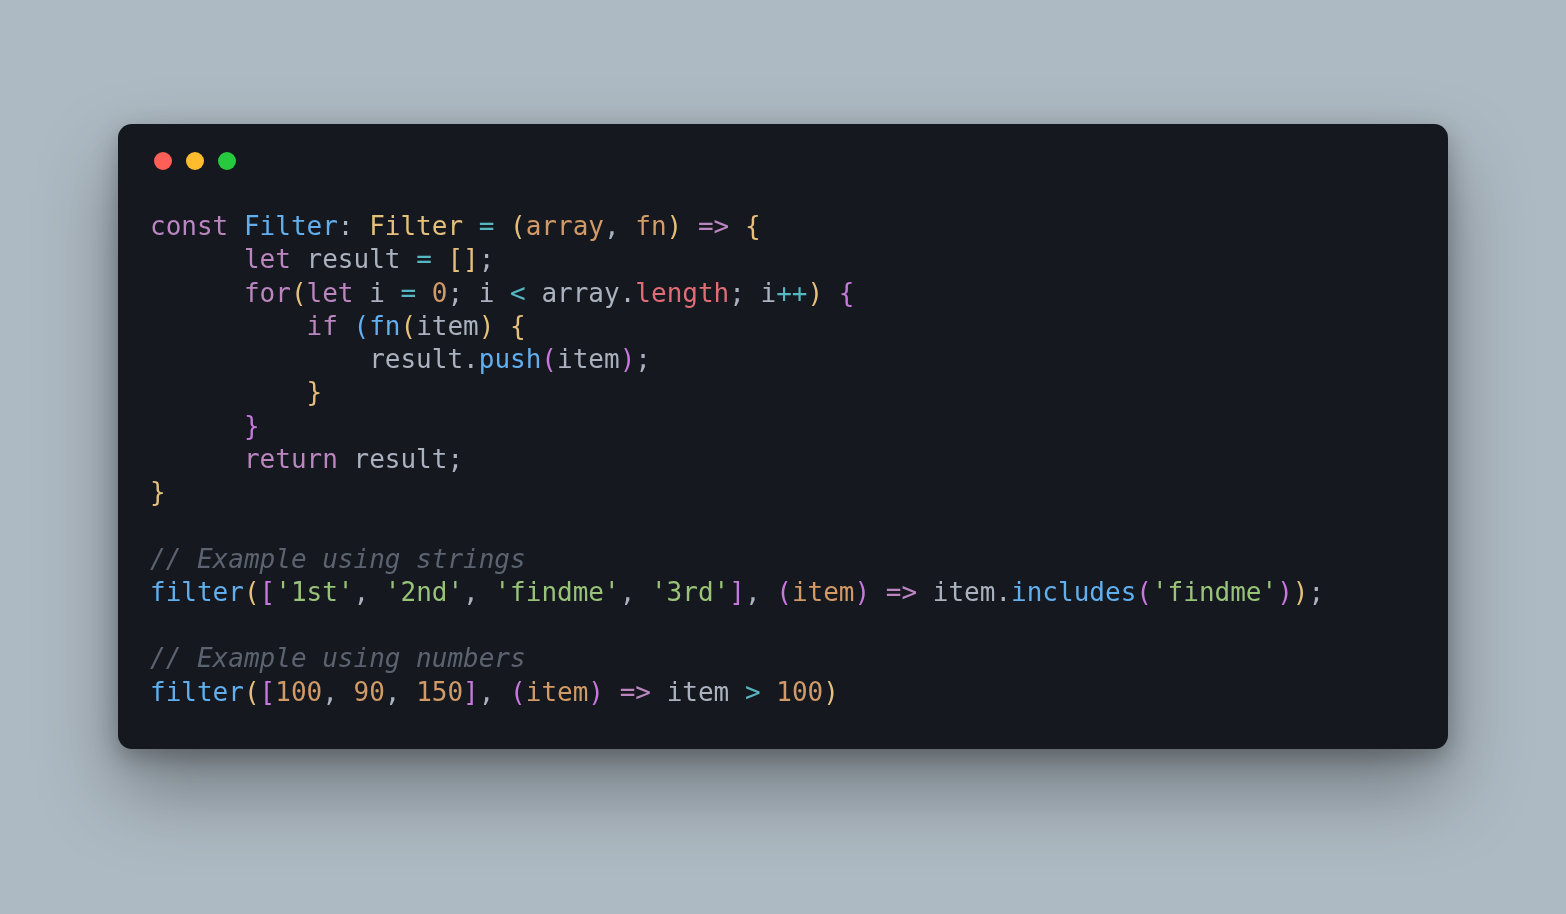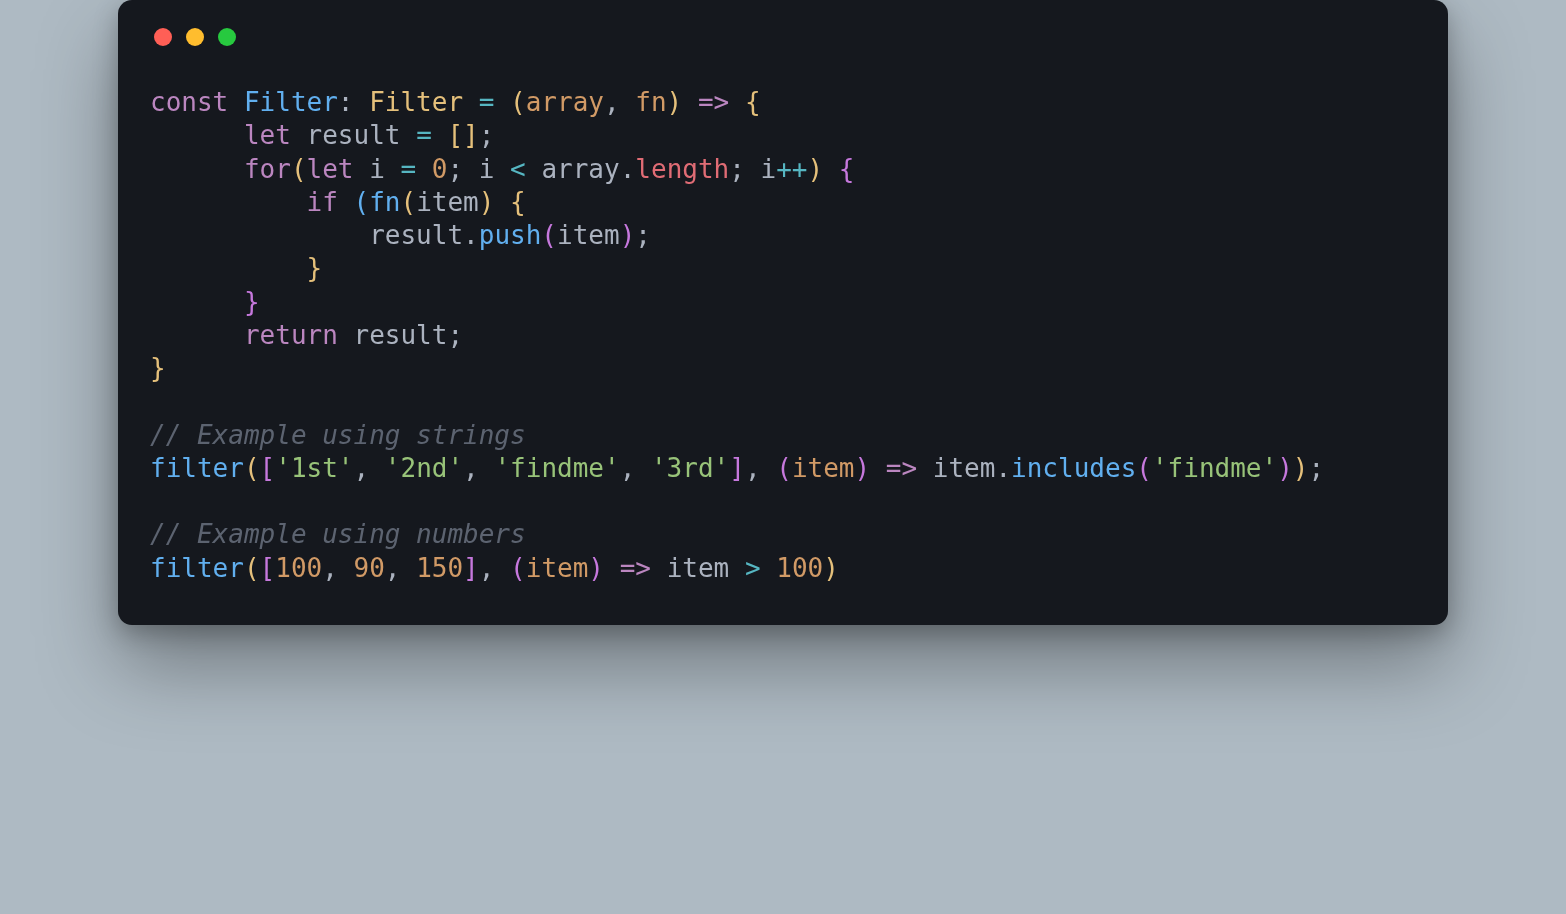--- a/index.html
+++ b/index.html
@@ -6,24 +6,24 @@
     margin: 0;
     padding: 0;
     width: 1566px;
     height: 914px;
     background: #aebac3;
     font-family: ui-monospace, "SF Mono", "Menlo", "Consolas", monospace;
     overflow: hidden;
   }
   .stage {
     width: 1566px;
-    height: 914px;
+    height: 749px;
     position: relative;
     display: flex;
-    align-items: flex-start;
+    align-items: flex-end;
     justify-content: center;
   }
   .window {
     width: 1330px;
     background: #15181e;
     border-radius: 14px;
     box-shadow:
       0 40px 80px rgba(0,0,0,0.35),
       0 8px 24px rgba(0,0,0,0.25);
     padding: 28px 32px 40px 32px;

